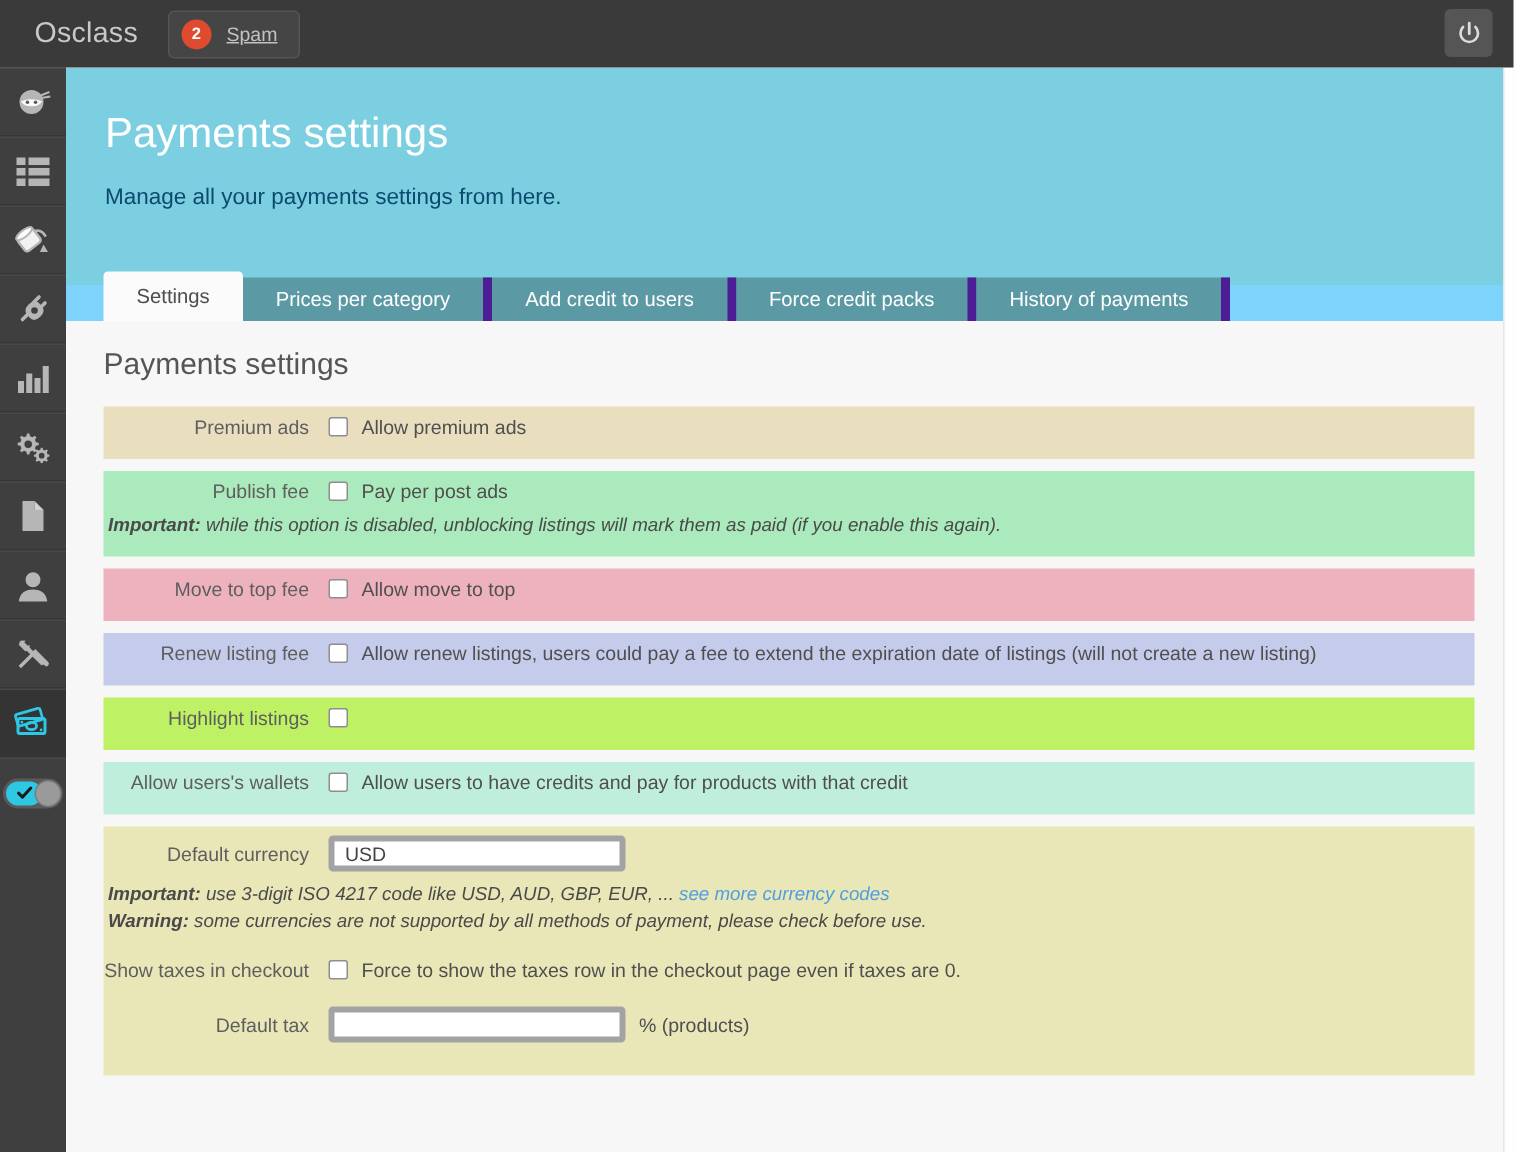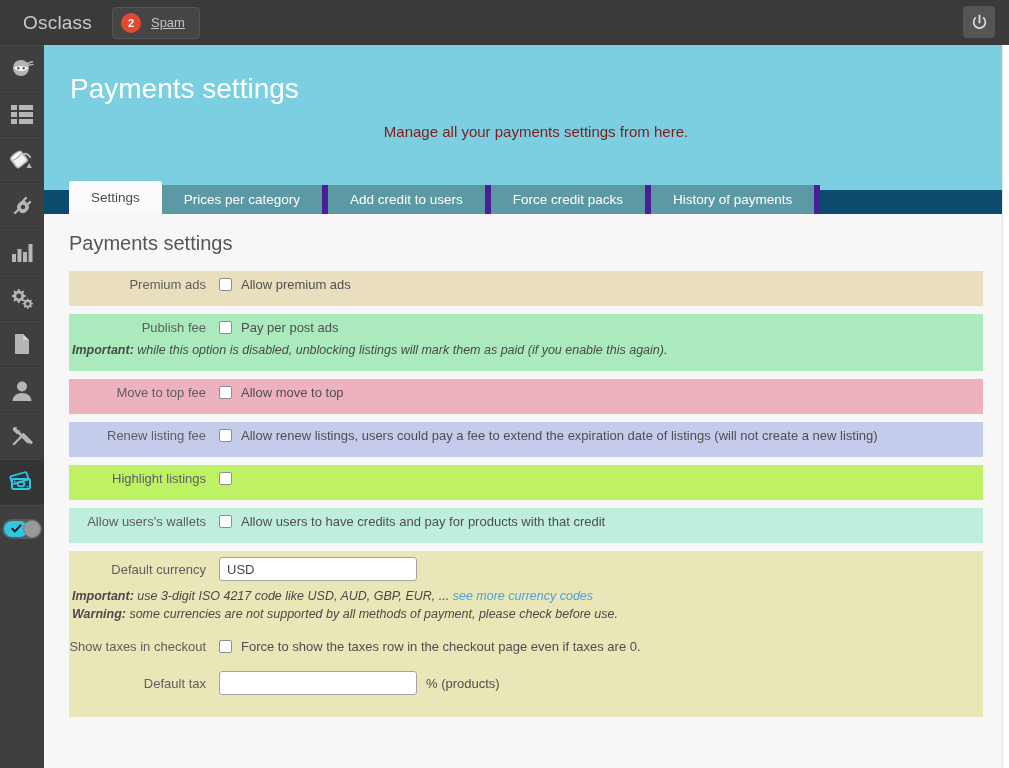--- a/index.html
+++ b/index.html
@@ -95,26 +95,26 @@
     width: 965px; height: 723px;
     background: #f7f7f7;
     overflow: hidden;
   }
   #page-header {
     height: 145px; width: 958px;
     background: #7bcfe0;
     padding: 28px 0 0 26px;
   }
   #page-title { color: #ffffff; font-size: 28px; font-weight: normal; }
-  #page-sub { color: #7f1d1d; font-size: 15px; margin-top: 18px; text-align: center; }
+  #page-sub { color: #0c4a6e; font-size: 15px; margin-top: 18px; }
 
   
   #tabbar {
     height: 24px; width: 958px;
-    background: #0c4a6e;
+    background: #7dd3fc;
     display: flex; align-items: flex-end;
     padding-left: 25px;
   }
   .tab {
     height: 29px;
     padding: 0 22px;
     display: flex; align-items: center;
     color: #ffffff; font-size: 13.5px;
     background: #5b99a5;
     border-right: 6px solid #4c1d95;
@@ -158,21 +158,21 @@
 
   .note {
     font-size: 12.5px; font-style: italic; color: #4a4a4a;
     margin-top: 8px; padding-left: 3px;
   }
   .note b { font-style: italic; font-weight: bold; }
   .note a { color: #4fa0dd; text-decoration: none; font-style: italic; }
 
   .tinput {
     height: 24px; width: 198px;
-    border: 1px solid #a3a3a3; background: #fff;
+    border: 4px solid #a3a3a3; background: #fff;
     border-radius: 3px;
     font-family: "Liberation Sans", sans-serif;
     font-size: 13px; color: #444;
     padding: 0 7px;
     outline: none;
   }
   .suffix { font-size: 13px; color: #4f4f4f; margin-left: 9px; }
 
   
   #gutter {

